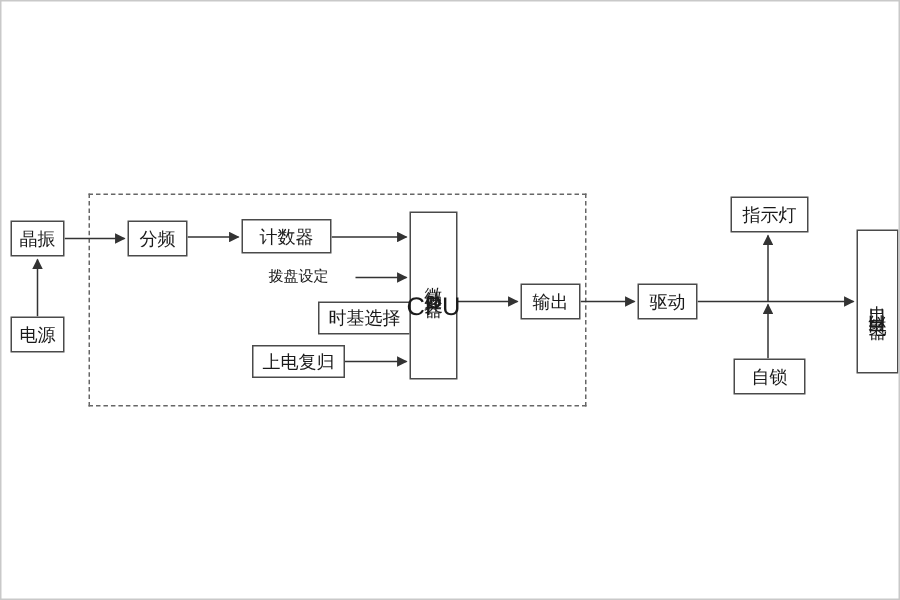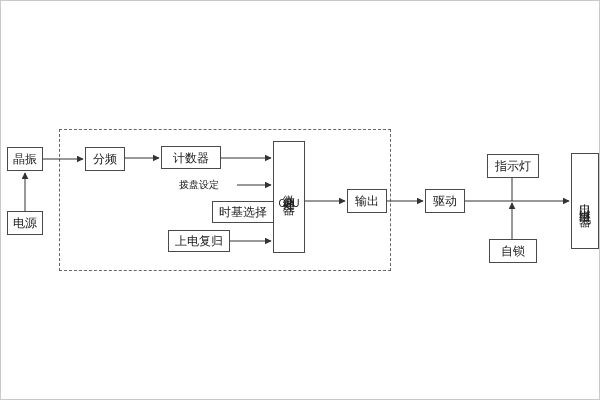--- a/index.html
+++ b/index.html
@@ -15,21 +15,21 @@
     font-size:12px;line-height:1;box-sizing:border-box;text-align:center;
   }
   .plain-label{
     position:absolute;font-size:10px;line-height:16px;white-space:nowrap;
   }
   .vtext{
     writing-mode:vertical-lr;text-orientation:upright;letter-spacing:3px;
     font-size:12px;
   }
   .cpu-inner{display:flex;flex-direction:column;align-items:center;gap:2px;}
-  .cpu-en{font-size:10px;letter-spacing:0;}
+  .cpu-en{font-size:17px;letter-spacing:0;}
   #wires{position:absolute;left:0;top:0;pointer-events:none;}
   #dashed-frame{
     position:absolute;left:58px;top:128px;width:332px;height:142px;
     border:1px dashed #666;box-sizing:border-box;background:transparent;
   }
 </style>
 </head>
 <body>
 
 <div id="canvas">
@@ -76,21 +76,21 @@
     <div class="cpu-inner">
       <span class="vtext">微处理器</span>
       <span class="cpu-en">CPU</span>
     </div>
   </div>
 
   <div class="box" style="left:346px;top:188px;width:40px;height:24px;">输出</div>
 
   <div class="box" style="left:424px;top:188px;width:40px;height:24px;">驱动</div>
 
-  <div class="box" style="left:486px;top:130px;width:52px;height:24px;margin-top:23px;">指示灯</div>
+  <div class="box" style="left:486px;top:130px;width:52px;height:24px;">指示灯</div>
 
   <div class="box" style="left:488px;top:238px;width:48px;height:24px;text-align:center;">自锁</div>
 
   <div class="box" style="left:570px;top:152px;width:28px;height:96px;">
     <span class="vtext">出口继电器</span>
   </div>
 
 </div>
 
 </body></html>

